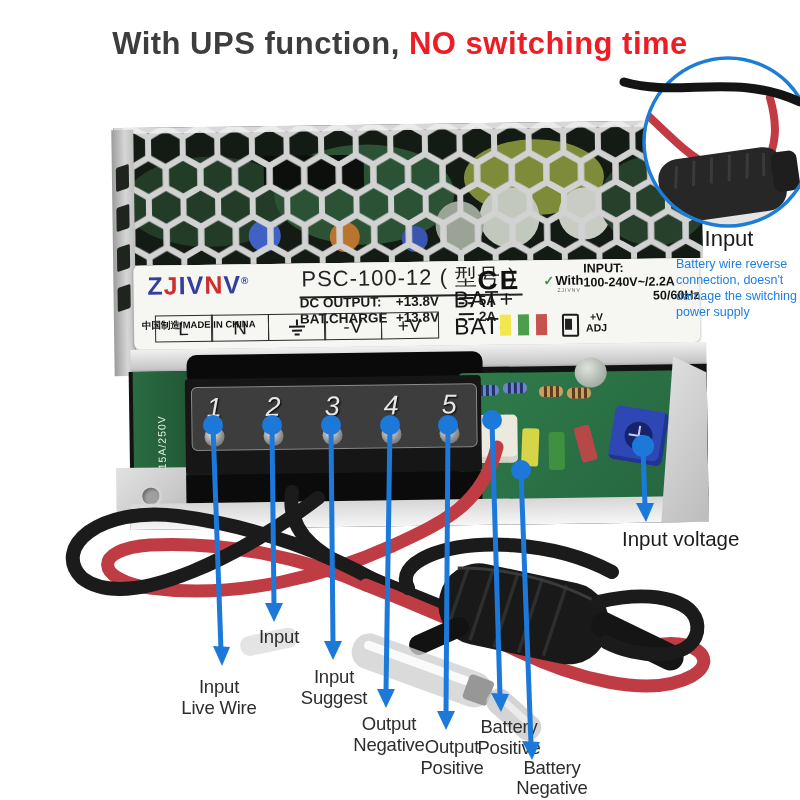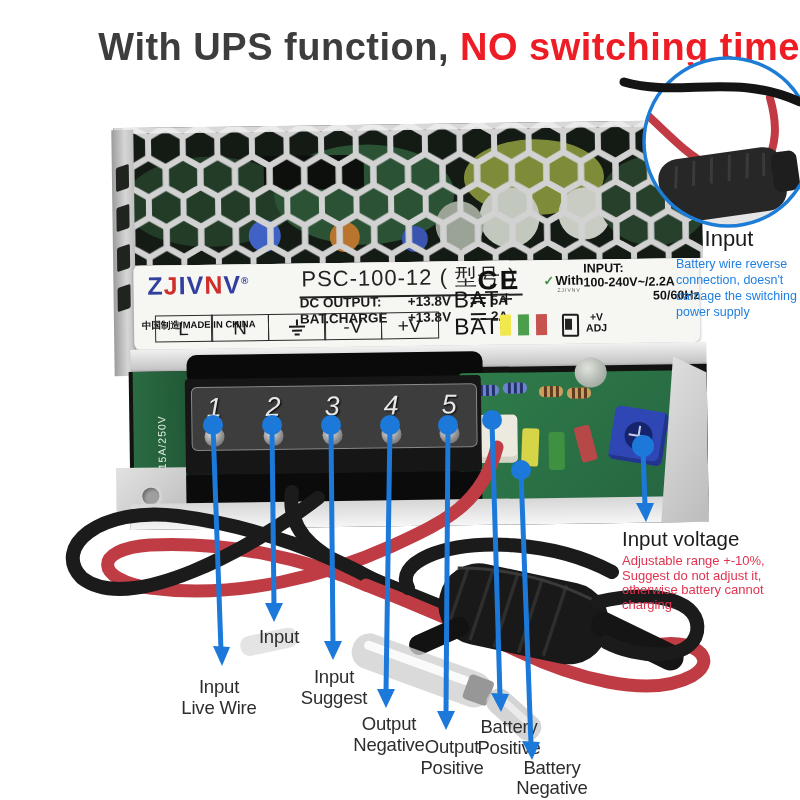--- a/index.html
+++ b/index.html
@@ -1,42 +1,42 @@
 <!DOCTYPE html>
 <html><head>
 <meta charset="utf-8">
 <style>
   html,body{margin:0;padding:0;background:#fff;}
   #scene{position:relative;width:800px;height:800px;background:#ffffff;overflow:hidden;
          font-family:"Liberation Sans",sans-serif;}
   .abs{position:absolute;}
 
   
-  .title{top:26px;left:0;width:800px;text-align:right;font-size:38px;font-weight:bold;
+  .title{top:26px;left:0;width:800px;text-align:center;font-size:31px;font-weight:bold;
          color:#3d3d3d;letter-spacing:.5px;white-space:nowrap;}
   .title .hl{color:#ee1c25;}
 
   
   .psu{left:114px;top:122px;width:592px;height:404px;transform:rotate(-0.8deg);z-index:1;}
   .psu-edge-left{left:0;top:4px;width:22px;height:246px;
       background:linear-gradient(90deg,#9c9c9c,#d6d6d6 60%,#bfbfbf);}
   .psu-edge-left .slot{position:absolute;left:4px;width:13px;height:24px;background:#1f241f;
       transform:skewY(-18deg);border-radius:2px;}
   .mesh-svg{left:2px;top:2px;}
   .psu-label{left:20px;top:140px;width:566px;height:84px;background:#f6f6f3;border-radius:6px;
       box-shadow:0 1px 3px rgba(0,0,0,.35);}
   .brand{left:14px;top:6px;font-size:25px;font-weight:bold;letter-spacing:1px;white-space:nowrap;}
   .brand .b{color:#333f9e;} .brand .r{color:#cc2f2c;}
   .brand .reg{font-size:10px;color:#333f9e;vertical-align:super;}
   .madein{left:8px;top:54px;font-size:9.5px;font-weight:bold;color:#111;white-space:nowrap;}
   .model{left:166px;top:0px;font-size:22px;color:#222;letter-spacing:1px;
          border-bottom:2.5px solid #222;padding:1px 6px 2px 2px;white-space:nowrap;}
   .specline{left:166px;font-size:13.5px;font-weight:bold;color:#1b1b1b;white-space:nowrap;}
   .specline .lab{display:inline-block;width:96px;}
-  .specline .val{display:inline-block;width:58px;margin-left:12px;}
+  .specline .val{display:inline-block;width:58px;}
   .dc-icon{display:inline-block;width:15px;height:9px;position:relative;margin:0 5px;}
   .dc-icon i{position:absolute;left:0;width:15px;height:0;border-top:2px solid #1b1b1b;}
   .dc-icon i.solid{top:1px;}
   .dc-icon i.dash{top:6px;border-top-style:dashed;}
   .ce{left:344px;top:4px;font-size:28px;font-weight:bold;color:#111;letter-spacing:2px;
       transform:scaleY(.95);}
   .rohs{left:410px;top:13px;font-size:13px;font-weight:bold;color:#111;white-space:nowrap;}
   .rohs .chk{color:#3f8f3f;font-size:13px;margin-right:1px;}
   .rohs-sub{left:424px;top:27px;font-size:5px;color:#555;letter-spacing:1px;}
   .inputblk{left:450px;top:2px;width:116px;font-size:12.5px;font-weight:bold;color:#111;
@@ -334,21 +334,20 @@
         </g>
       </g>
       <circle cx="110" cy="94" r="84" fill="none" stroke="#1d7cd6" stroke-width="3.5"></circle>
       <path d="M6 34 C60 50,118 24,182 54" stroke="#141414" stroke-width="9" fill="none" stroke-linecap="round"></path>
     </svg>
     <div class="abs fuse-cap">Input</div>
     <div class="abs fuse-note">Battery wire reverse connection, doesn't damage the switching power supply</div>
   </div>
 
   <div class="abs adjust-label">Input voltage</div>
-  <div class="abs adjust-note">Adjustable range +-10%, Suggest do not adjust it, otherwise battery cannot charging.</div>
 
   <div class="abs wlabel" style="left:219px;top:676px">
     <div>Input</div>
       <div>Live Wire</div>
     </div>
   <div class="abs wlabel" style="left:279px;top:626px">
     <div>Input</div>
     </div>
   <div class="abs wlabel" style="left:334px;top:666px">
     <div>Input</div>

